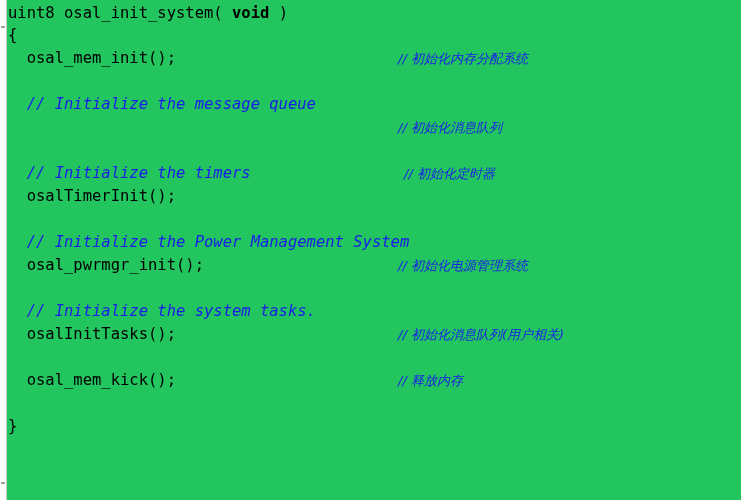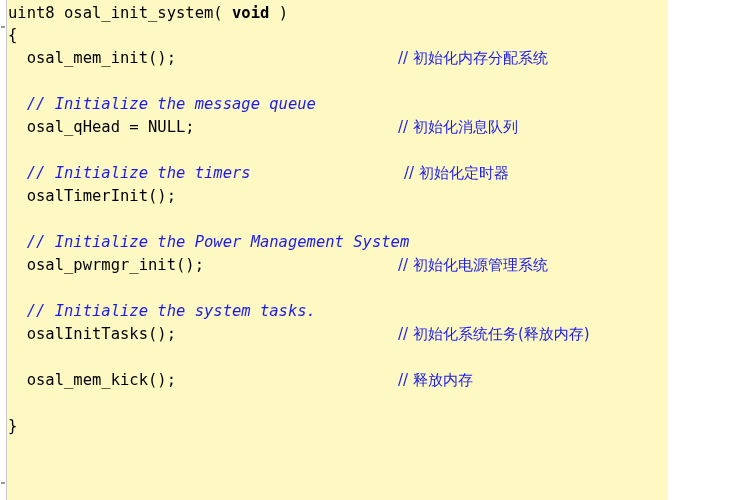--- a/index.html
+++ b/index.html
@@ -9,23 +9,23 @@
   }
   body {
     width: 745px;
     height: 500px;
     overflow: hidden;
     font-family: "DejaVu Sans Mono", "Liberation Mono", monospace;
   }
 
   #editor {
     position: relative;
-    width: 668px;
+    width: 741px;
     height: 500px;
-    background: #fef9c3;
+    background: #22c55e;
     box-sizing: border-box;
   }
 
   
   #gutter {
     position: absolute;
     left: 0;
     top: 0;
     width: 7px;
     height: 500px;
@@ -71,22 +71,23 @@
   .kw {
     color: #000000;
     font-weight: bold;
   }
   .cmt {
     color: #1b1beb;
     font-style: italic;
   }
   .cmt-cn {
     color: #1b1beb;
+    font-style: italic;
     font-family: "DejaVu Sans", "Liberation Sans", sans-serif;
-    font-size: 15px;
+    font-size: 13px;
   }
 
   
   .trail {
     position: absolute;
     top: 0;
     white-space: pre;
   }
 </style>
 </head>
@@ -98,29 +99,29 @@
       <div class="gutter-mark" style="top: 26px;"></div>
       <div class="gutter-mark" style="top: 482px;"></div>
     </div>
 
   <div id="code">
       <div class="line"><span class="tok plain">uint8 osal_init_system( </span><span class="tok kw">void</span><span class="tok plain"> )</span></div>
       <div class="line"><span class="tok plain">{</span></div>
       <div class="line"><span class="tok plain">  osal_mem_init();</span><span class="trail cmt-cn" style="left: 390px;">// 初始化内存分配系统</span></div>
       <div class="line">&nbsp;</div>
       <div class="line"><span class="tok cmt">  // Initialize the message queue</span></div>
-      <div class="line"><span class="tok plain">  osal_qHead = NULL;</span><span class="trail cmt-cn" style="left: 390px; text-align: right;">// 初始化消息队列</span></div>
+      <div class="line"><span class="trail cmt-cn" style="left: 390px; text-align: right;">// 初始化消息队列</span></div>
       <div class="line">&nbsp;</div>
       <div class="line"><span class="tok cmt">  // Initialize the timers</span><span class="trail cmt-cn" style="left: 396px;">// 初始化定时器</span></div>
       <div class="line"><span class="tok plain">  osalTimerInit();</span></div>
       <div class="line">&nbsp;</div>
       <div class="line"><span class="tok cmt">  // Initialize the Power Management System</span></div>
       <div class="line"><span class="tok plain">  osal_pwrmgr_init();</span><span class="trail cmt-cn" style="left: 390px;">// 初始化电源管理系统</span></div>
       <div class="line">&nbsp;</div>
       <div class="line"><span class="tok cmt">  // Initialize the system tasks.</span></div>
-      <div class="line"><span class="tok plain">  osalInitTasks();</span><span class="trail cmt-cn" style="left: 390px;">// 初始化系统任务(释放内存)</span></div>
+      <div class="line"><span class="tok plain">  osalInitTasks();</span><span class="trail cmt-cn" style="left: 390px;">// 初始化消息队列(用户相关)</span></div>
       <div class="line">&nbsp;</div>
       <div class="line"><span class="tok plain">  osal_mem_kick();</span><span class="trail cmt-cn" style="left: 390px; text-align: right;">// 释放内存</span></div>
       <div class="line">&nbsp;</div>
       <div class="line"><span class="tok plain">}</span></div>
     </div>
 
 </div>
 
 </body></html>

